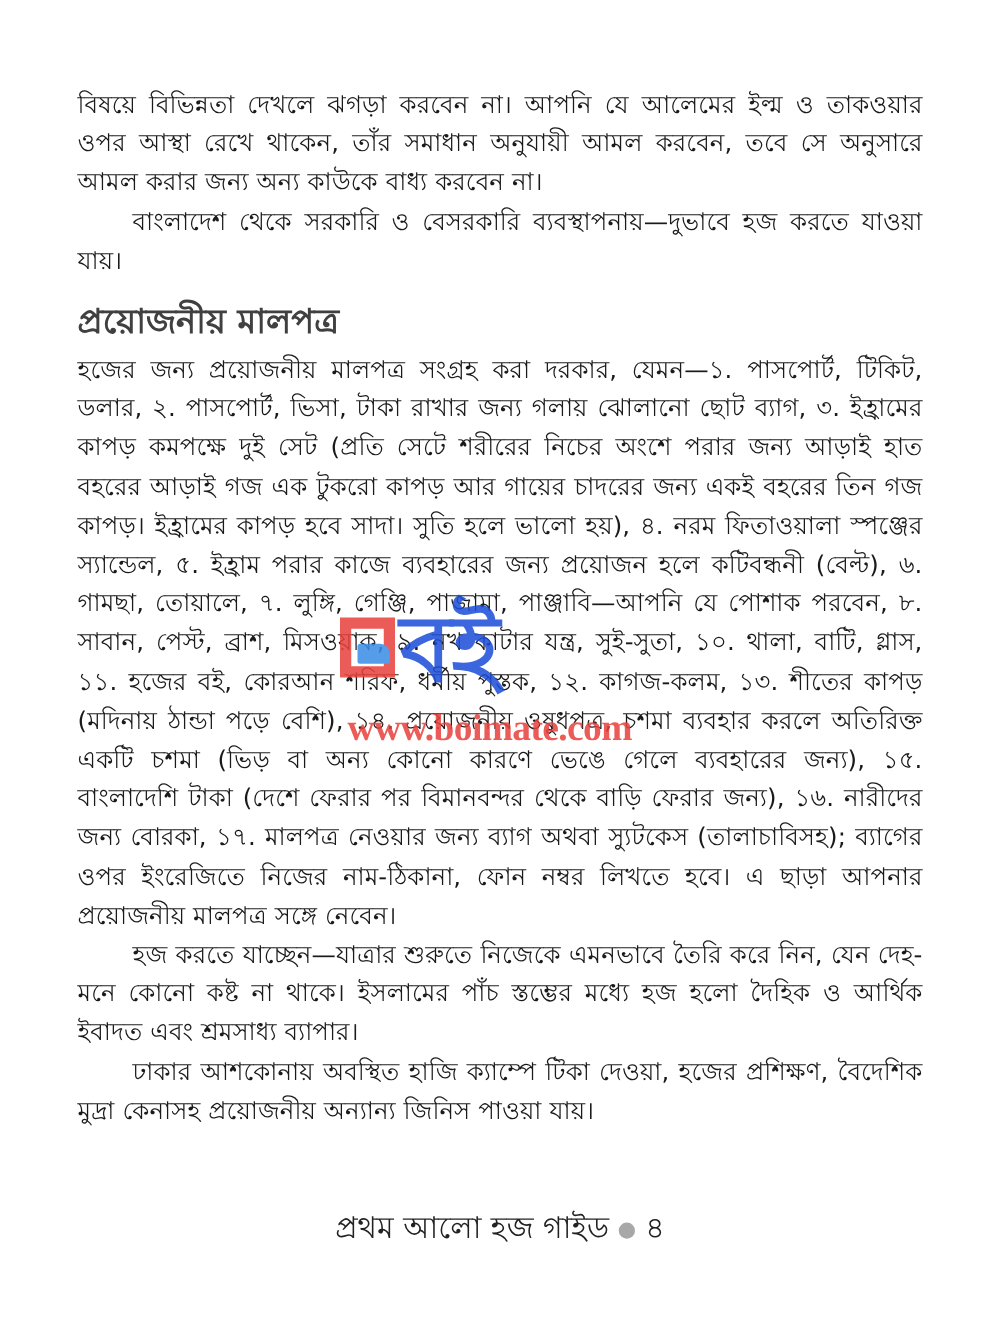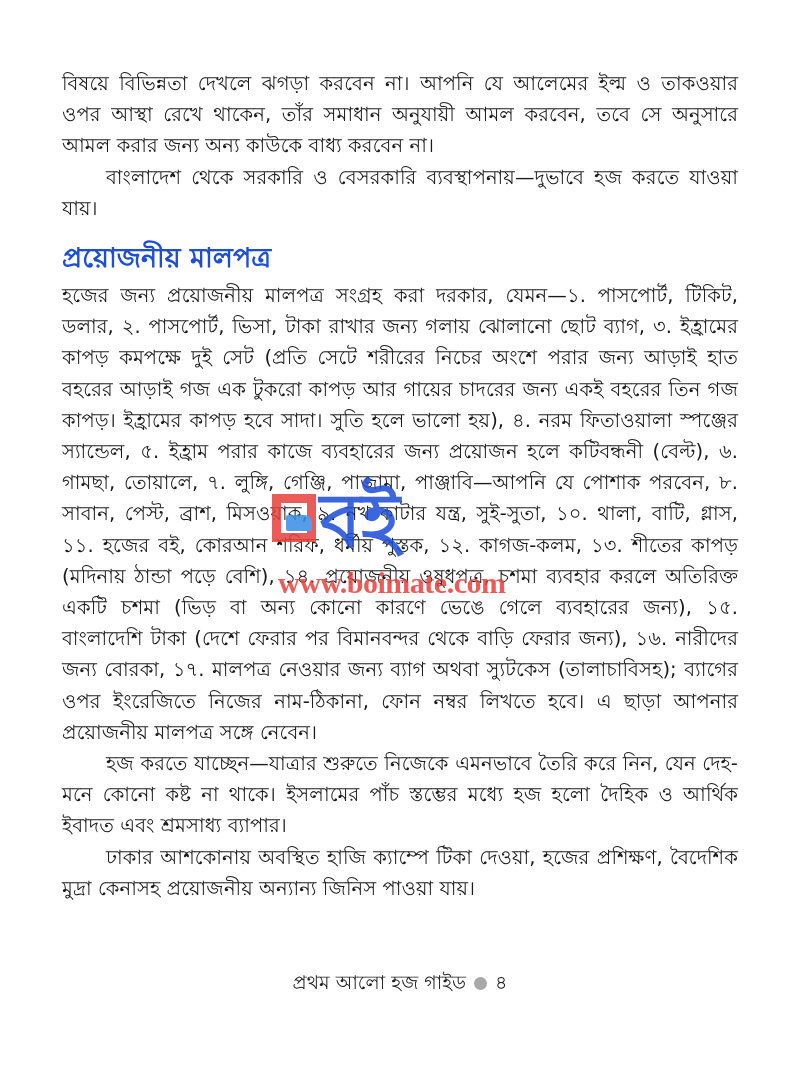--- a/index.html
+++ b/index.html
@@ -31,29 +31,29 @@
       letter-spacing: 0.1px;
     }
     .para.indent {
       text-indent: 44px;
     }
     .heading {
       margin: 14px 0 2px 0;
       font-size: 27px;
       line-height: 40px;
       font-weight: bold;
-      color: #1d4ed8;
+      color: #404040;
     }
     .footer {
       position: absolute;
       top: 968px;
       left: 0;
       width: 800px;
       text-align: center;
-      font-size: 19px;
+      font-size: 24px;
       line-height: 28px;
       color: #222;
     }
     .footer .dot {
       display: inline-block;
       width: 13px;
       height: 13px;
       border-radius: 50%;
       background: #a8a8a8;
       margin: 0 8px;

